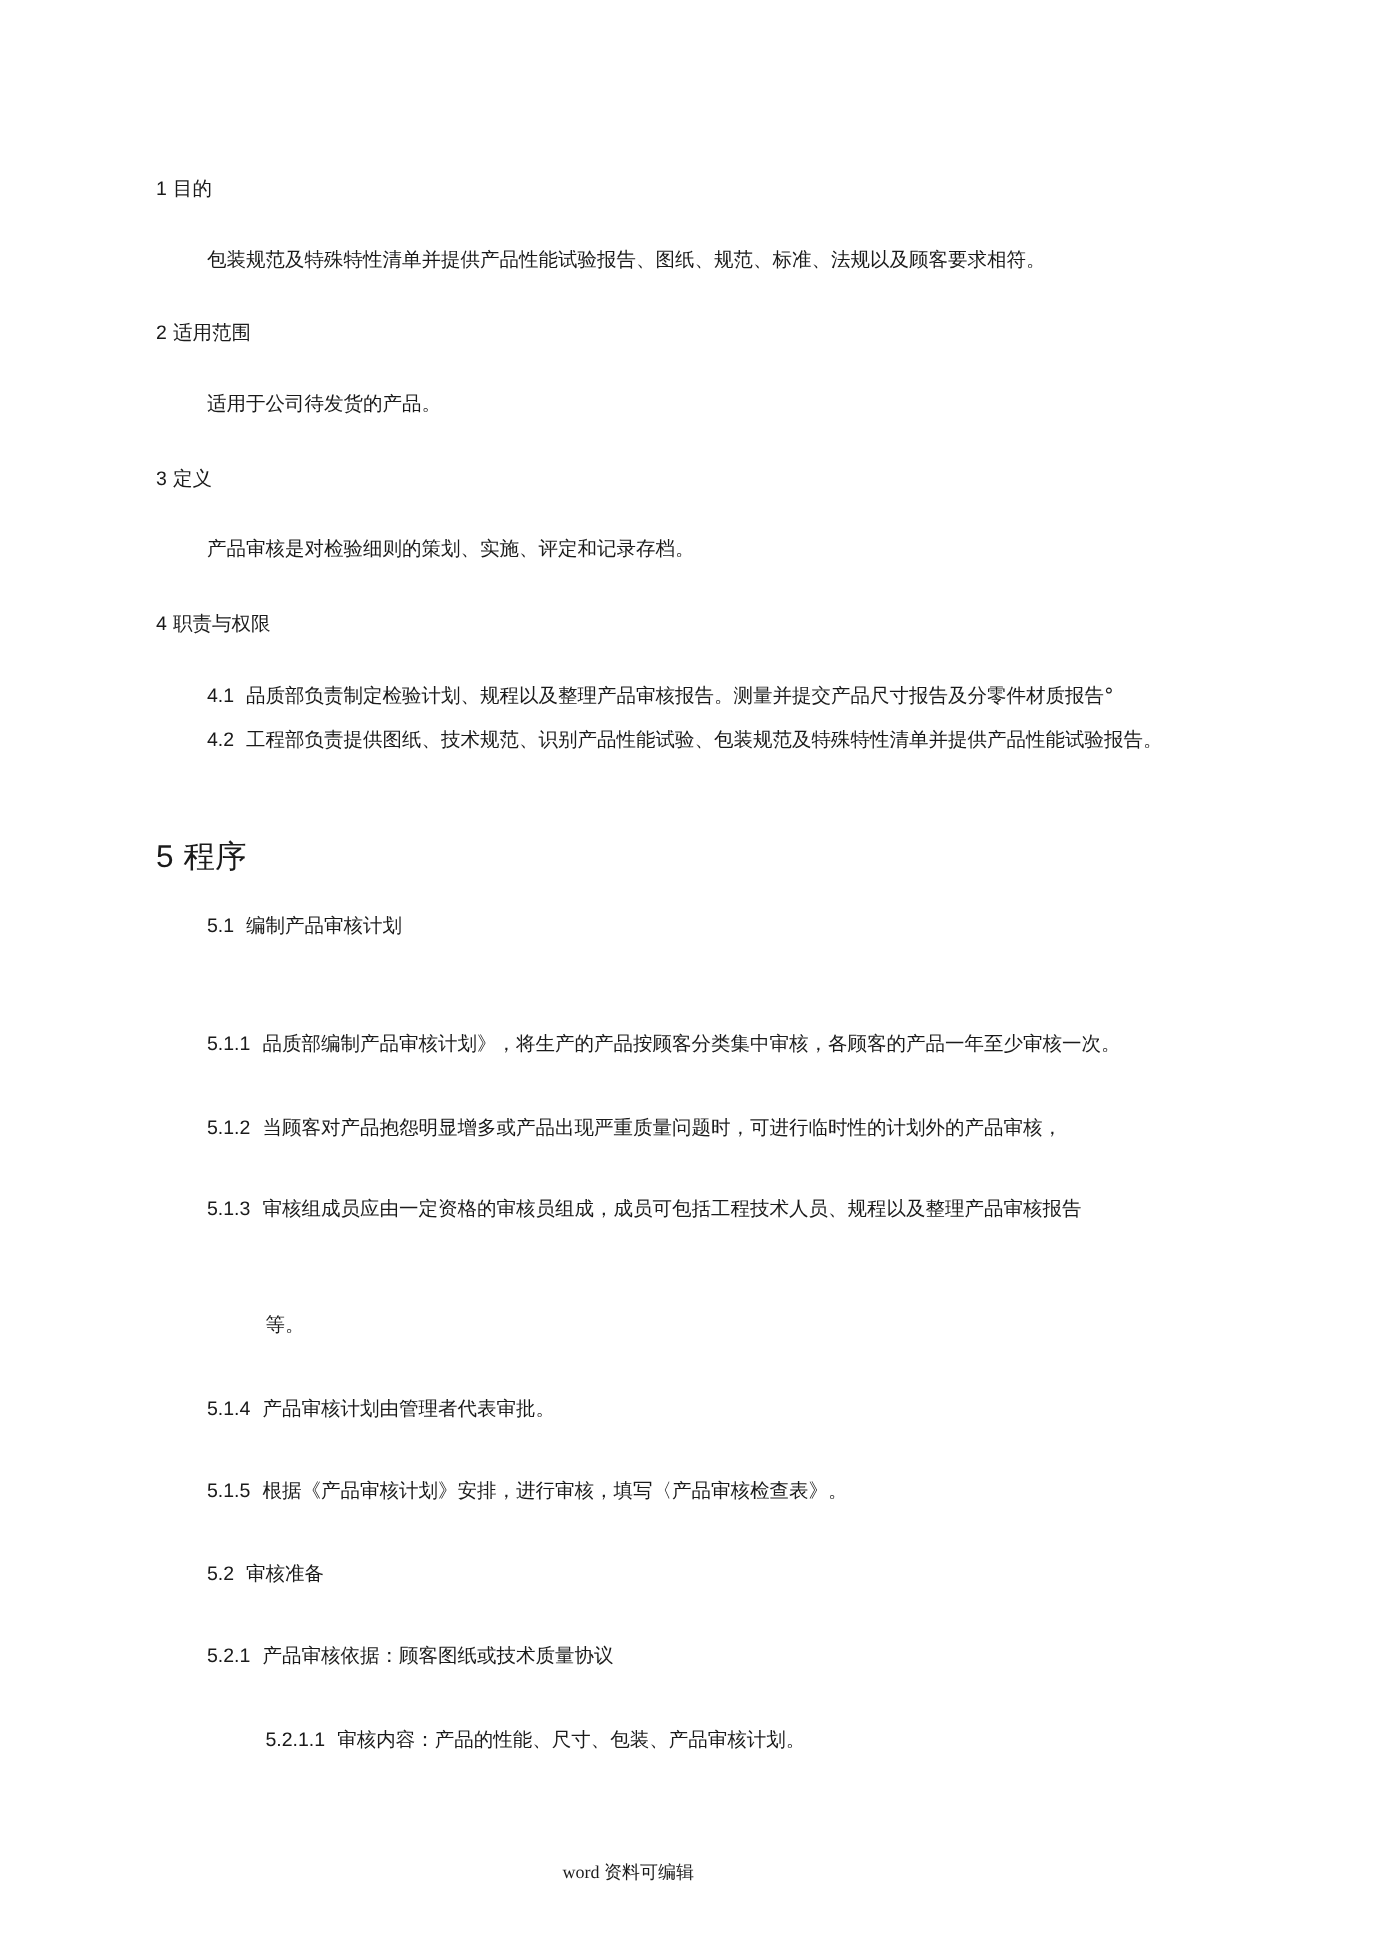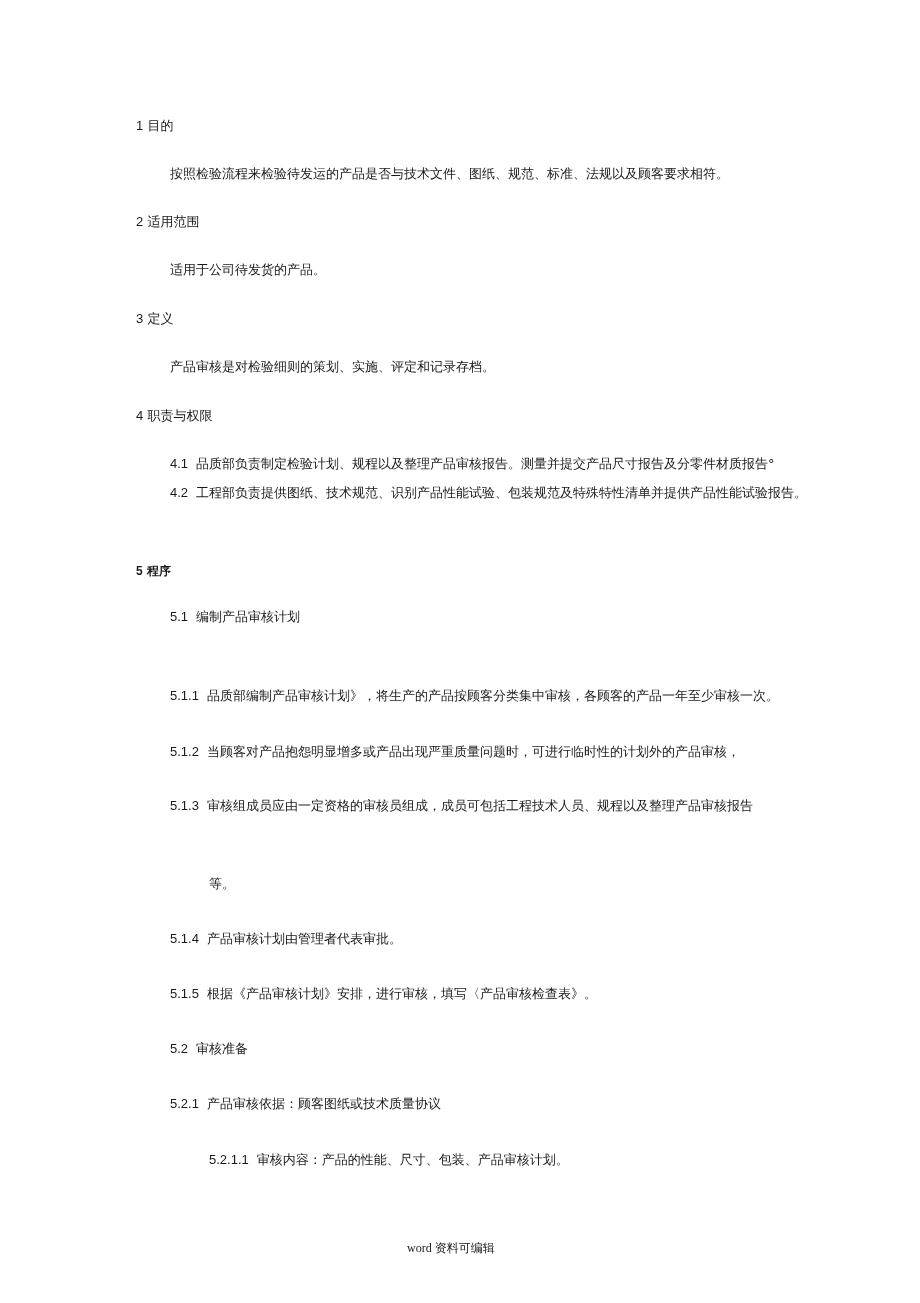--- a/index.html
+++ b/index.html
@@ -1,37 +1,37 @@
 <!DOCTYPE html>
 <html><head>
   <meta charset="utf-8">
   <style>
     html, body { margin: 0; padding: 0; background: #ffffff; }
     body { width: 920px; height: 1303px; position: relative; overflow: hidden;
       font-family: "DejaVu Sans", "Liberation Sans", sans-serif; color: #1a1a1a; }
-    .line { position: absolute; white-space: nowrap; font-size: 13px; line-height: 16px; margin-left: 32px; }
+    .line { position: absolute; white-space: nowrap; font-size: 13px; line-height: 16px; }
     .num { font-family: "Liberation Sans", sans-serif; }
     .h1 { left: 104px; }
     .body1 { left: 138px; }
     .sub { left: 138px; }
     .sub2 { left: 177px; }
-    .big { font-size: 12px; line-height: 20px; font-weight: bold; }
+    .big { font-size: 21px; line-height: 20px; }
     .footer { left: 375px; font-size: 12px; font-family: Liberation Serif, serif; }
     .gap { display: inline-block; width: 8px; }
   </style>
 </head>
 <body>
 
 <div>
 
   <div class="line h1" style="top:118px">
     <span class="num">1</span>
     <span>目的</span>
   </div>
-  <div class="line body1" style="top:166px">按照检验流程来检验待发运的产品是否与技术文件、图纸、规范、标准、法规以及顾客要求相符。</div>
+  <div class="line body1" style="top:166px">包装规范及特殊特性清单并提供产品性能试验报告、图纸、规范、标准、法规以及顾客要求相符。</div>
 
   <div class="line h1" style="top:214px">
     <span class="num">2</span>
     <span>适用范围</span>
   </div>
   <div class="line body1" style="top:262px">适用于公司待发货的产品。</div>
 
   <div class="line h1" style="top:311px">
     <span class="num">3</span>
     <span>定义</span>

